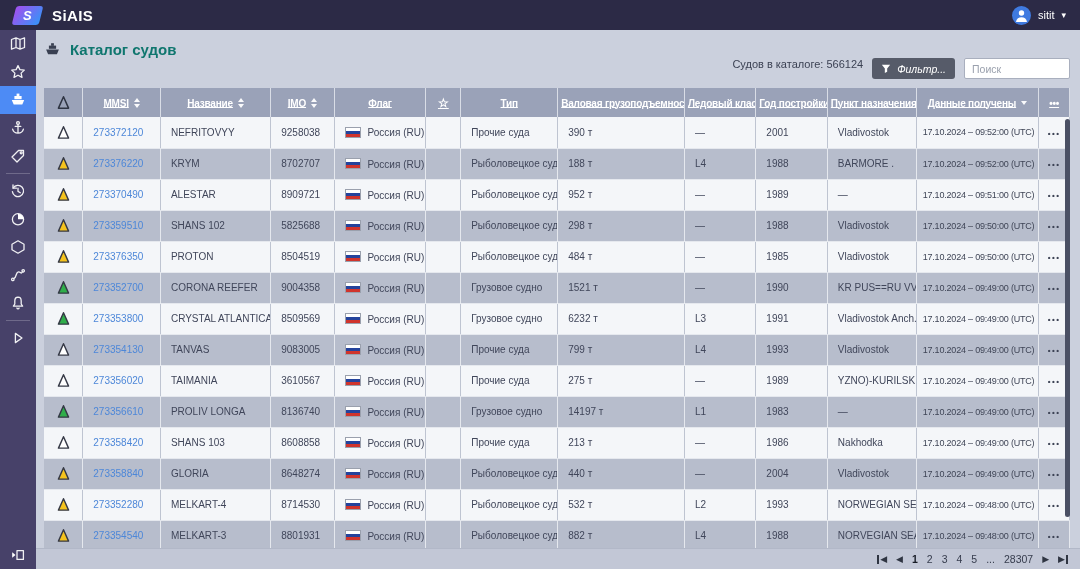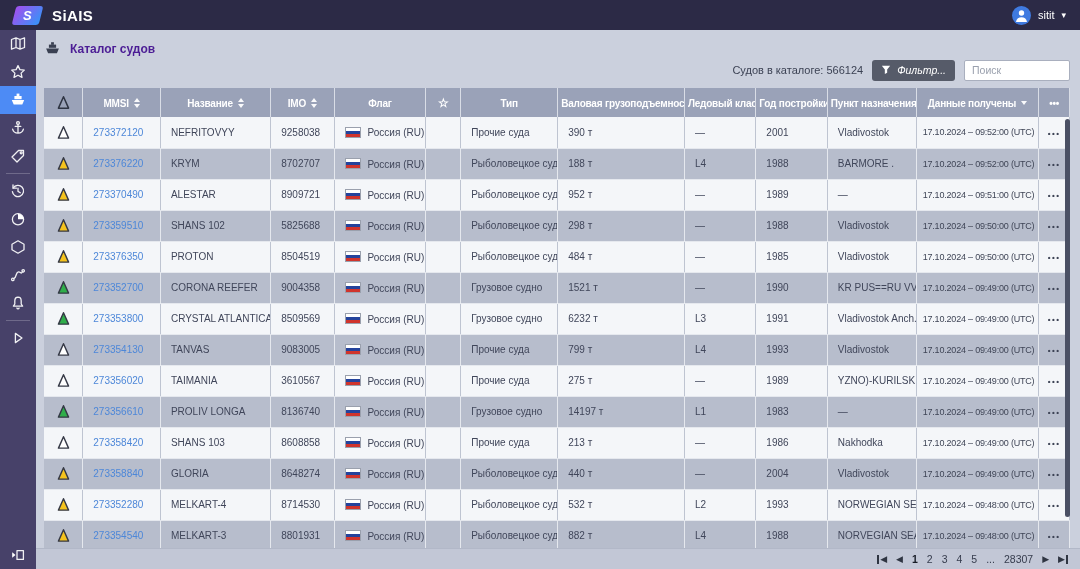--- a/index.html
+++ b/index.html
@@ -20,32 +20,32 @@
   .sidebar { position:absolute; left:0; top:30px; width:36px; height:539px; background:#474169; display:flex; flex-direction:column; align-items:stretch; z-index:4; }
   .sb-item { height:28px; display:flex; align-items:center; justify-content:center; cursor:pointer; flex:0 0 auto; }
   .sb-item.active { background:#4d8bf5; }
   .sb-div { height:1px; margin:3px 6px; background:rgba(255,255,255,.22); flex:0 0 auto; }
   .sb-spacer { flex:1 1 auto; }
   .sb-item svg { display:block; }
 
   
   .main { position:absolute; left:36px; top:30px; width:1044px; height:539px; background:#cbd0dd; }
   .page-title-row { position:absolute; left:8px; top:11px; display:flex; align-items:center; gap:9px; }
-  .page-title { font-size:12px; font-weight:bold; color:#4c1d95; }
-
-  .controls-row { position:absolute; right:10px; top:28px; display:flex; align-items:center; gap:9px; height:24px; }
+  .page-title { font-size:15px; font-weight:bold; color:#0f766e; }
+
+  .controls-row { position:absolute; right:10px; top:28px; display:flex; gap:9px; height:24px; }
   .catalog-count { font-size:11px; color:#3c4254; }
   .filter-btn { background:#565b69; color:#fff; border:none; border-radius:3px; height:21px; padding:0 9px; font-size:10.5px; display:flex; align-items:center; gap:6px; cursor:pointer; font-family:inherit;font-style:italic; }
   .search-input { width:106px; height:21px; border:1px solid #a9afbe; border-radius:2px; font-size:10.5px; padding:0 7px; color:#3c4254; background:#fff; font-family:inherit; }
   .search-input::placeholder { color:#9aa0ad; }
 
   
   .table-wrap { position:absolute; left:8px; right:10px; top:58px; height:460px; overflow:hidden; }
   table { width:100%; border-collapse:collapse; table-layout:fixed; }
-  thead th { background:#9aa2b8; color:#fff; font-size:10px; font-weight:bold; height:29px; text-align:center; white-space:nowrap; overflow:hidden; border-right:1px solid rgba(255,255,255,.28); padding:0 3px; }
+  thead th { background:#9aa2b8; color:#fff; font-size:10px; font-weight:bold; height:29px; text-align:center; white-space:nowrap; overflow:hidden; border-right:1px solid rgba(255,255,255,.28); padding:0 3px;text-decoration:underline; }
   thead th span.lbl { letter-spacing:-0.2px; vertical-align:middle; }
   tbody td { height:31px; font-size:10px; color:#40465a; white-space:nowrap; overflow:hidden; padding:0 4px 0 10px; border-right:1px solid rgba(255,255,255,.5); border-bottom:1px solid rgba(235,237,243,.8); }
   tr.light td { background:#f4f6f9; border-right-color:rgba(150,158,175,.25); }
   tr.dark td { background:#b7bdcc; }
   td.c-marker, td.c-star, td.c-actions { text-align:center; padding:0; }
   td.c-received { font-size:9px; letter-spacing:-0.2px; padding-left:6px; color:#3f4556;text-align:right; }
   .link { color:#4d87d8; cursor:pointer;text-align:right; }
   .dots { color:#3c4254; font-size:8px; letter-spacing:1.5px; font-weight:bold; cursor:pointer; }
   .flag { display:inline-block; width:16px; height:11px; vertical-align:middle; margin-right:7px; border:1px solid #9aa0ad; }
   .flag i { display:block; height:3px; }

